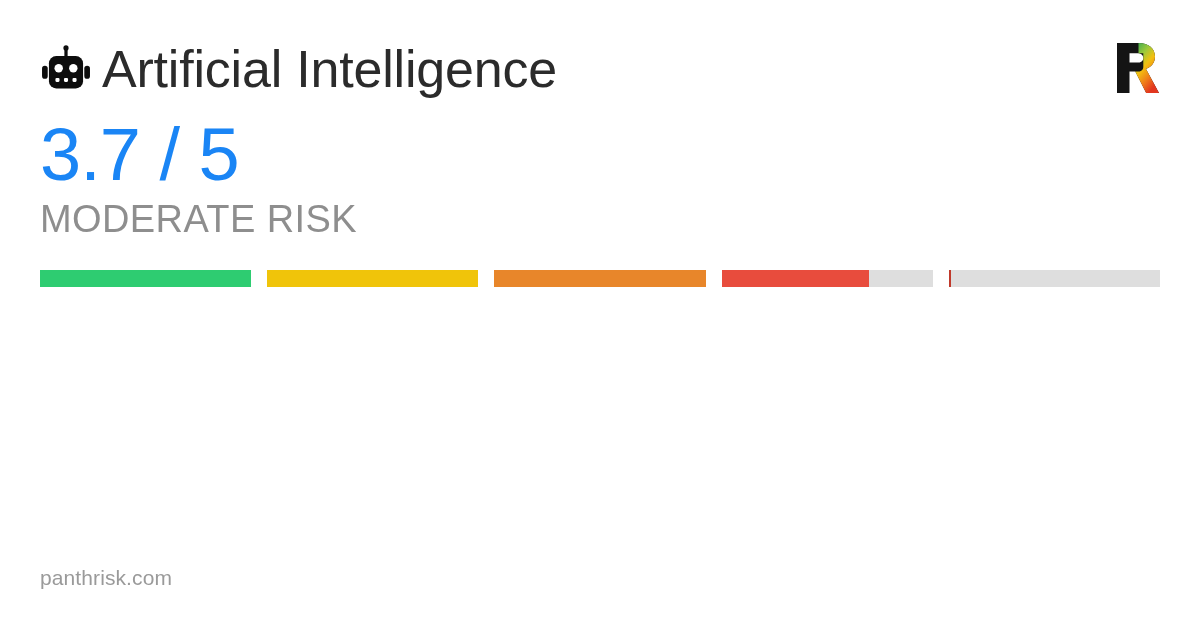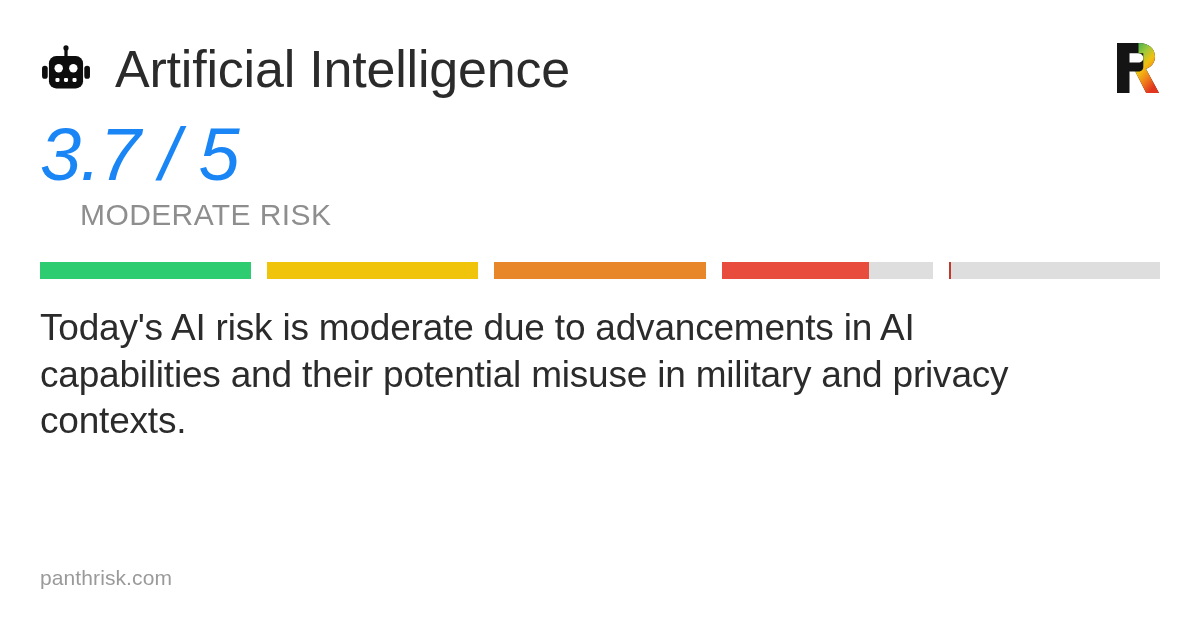--- a/index.html
+++ b/index.html
@@ -28,21 +28,21 @@
   
   .header-row {
     display: flex;
     align-items: flex-start;
     justify-content: space-between;
     height: 72px;
   }
   .title-wrap {
     display: flex;
     align-items: center;
-    gap: 23px;
+    gap: 10px;
     margin-top: 2px;
   }
   .topic-icon {
     width: 52px;
     height: 52px;
     flex: 0 0 52px;
     display: block;
   }
   .page-title {
     font-size: 52px;
@@ -65,26 +65,25 @@
   }
   .score-value {
     font-size: 74px;
     line-height: 1.0;
     font-weight: 400;
     color: #1a85f5;
     letter-spacing: -1px;
   }
   .score-label {
     margin-top: 8px;
-    font-size: 30px;
+    font-size: 38px;
     line-height: 1.0;
     font-weight: 400;
     color: #8e8e8e;
     letter-spacing: 0.4px;
-    margin-left: 40px;
   }
 
   
   .meter {
     margin-top: 32px;
     display: flex;
     gap: 16px;
     width: 1120px;
   }
   .meter-seg {
@@ -159,21 +158,21 @@
           <stop offset="100%" stop-color="#e2371f"></stop>
         </linearGradient>
       </defs>
       <path d="M3 1 h21.5 c10.2 0 16.5 5.6 16.5 13.6 0 6.0-3.4 10.4-9.0 12.3 L45 51 H32.2 L21.3 29.6 H15.5 V51 H3 Z M15.5 11.2 v9.4 h7.6 c3.9 0 6.2-1.7 6.2-4.7 0-3.0-2.3-4.7-6.2-4.7 Z" fill="#141414"></path>
       <path d="M24.5 1 c10.2 0 16.5 5.6 16.5 13.6 0 6.0-3.4 10.4-9.0 12.3 L45 51 H32.2 L21.3 29.6 h1.8 c3.9 0 6.2-1.7 6.2-4.7 V11.2 h-4.8 Z" fill="url(#rgrad)"></path>
     </svg>
 
   </div>
 
   <div class="score-block">
-    <div class="score-value" style="color: rgb(26, 133, 245); font-style: italic;">3.7 / 5</div>
+    <div class="score-value" style="color: rgb(26, 133, 245);">3.7 / 5</div>
     <div class="score-label" style="color: rgb(142, 142, 142);">MODERATE RISK</div>
   </div>
 
   <div class="meter">
     <div class="meter-seg" style="background: rgb(222, 222, 222);">
       <div class="meter-fill" style="background: rgb(46, 204, 113); width: 100%;"></div>
     </div>
     <div class="meter-seg" style="background: rgb(222, 222, 222);">
       <div class="meter-fill" style="background: rgb(240, 196, 10); width: 100%;"></div>
     </div>
@@ -181,19 +180,18 @@
       <div class="meter-fill" style="background: rgb(232, 134, 42); width: 100%;"></div>
     </div>
     <div class="meter-seg" style="background: rgb(222, 222, 222);">
       <div class="meter-fill" style="background: rgb(232, 76, 61); width: 70%;"></div>
     </div>
     <div class="meter-seg" style="background: rgb(222, 222, 222);">
       <div class="meter-fill" style="background: rgb(192, 57, 43); width: 1%;"></div>
     </div>
   </div>
 
-  <div class="summary">Today's AI risk is moderate due to advancements in AI capabilities and their potential misuse in military and privacy contexts.</div>
 
   <div class="footer">
     <span class="footer-site">panthrisk.com</span>
   </div>
 
 </div>
 
 </body></html>

